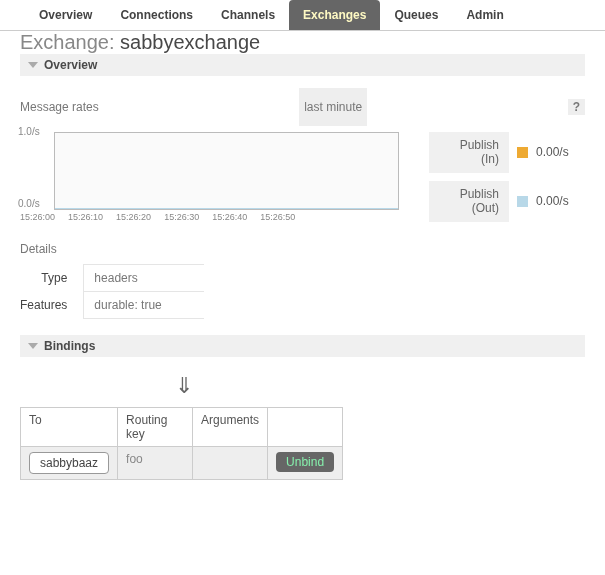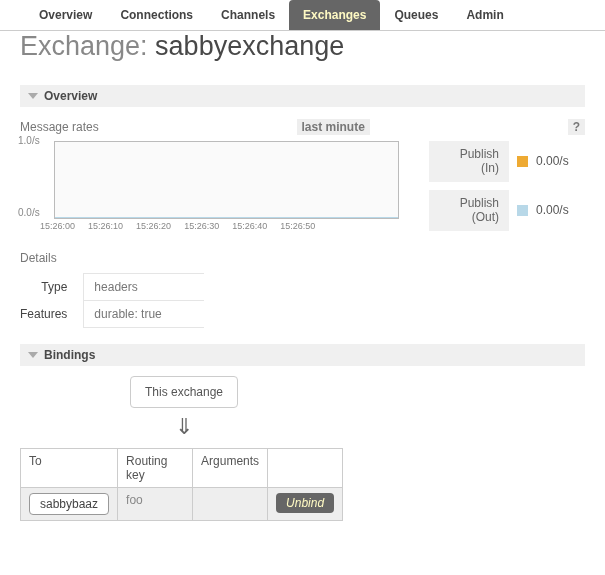--- a/index.html
+++ b/index.html
@@ -1,35 +1,35 @@
 <!DOCTYPE html>
 <html><head>
 <meta charset="utf-8">
 <style>
 * { box-sizing: border-box; margin: 0; padding: 0; }
 body { font-family: Verdana, Geneva, sans-serif; font-size: 12px; color: #444; background: #fff; width: 605px; }
 .tabs { display: flex; border-bottom: 1px solid #ccc; padding-left: 25px; }
 .tab { padding: 8px 14px; font-weight: bold; color: #444; cursor: pointer; font-size: 12px; }
 .tab.active { background: #666; color: #fef9c3; border-radius: 4px 4px 0 0; }
 .content { padding: 0 20px 20px 20px; }
-h1 { font-size: 27px; font-weight: normal; color: #484848; margin: 0 0 23px 0; }
+h1 { font-size: 20px; font-weight: normal; color: #484848; margin: 0 0 0 0; }
 h1 .pre { color: #888; }
 .section-header { background: #f0f0f0; padding: 4px 8px; font-weight: bold; color: #4a4a4a; cursor: pointer; display: flex; align-items: center; gap: 6px; margin-bottom: 10px; }
 .chev { width: 0; height: 0; border-left: 5px solid transparent; border-right: 5px solid transparent; border-top: 6px solid #aaa; }
 .rates-row { display: flex; align-items: center; gap: 6px; margin: 12px 0 6px 0; color: #777; justify-content: space-between; }
-.lastmin { background: #eee; padding: 1px 5px; font-weight: bold; }
+.lastmin { background: #eee; padding: 12px 5px; }
 .help { background: #eee; padding: 1px 5px; font-weight: bold; cursor: pointer; }
 .chart-wrap { display: flex; gap: 30px; align-items: flex-start; margin-bottom: 20px; }
 .chart { position: relative; }
 .plot { width: 345px; height: 78px; border: 1px solid #bbb; background: #fafafa; margin-left: 34px; position: relative; }
 .plot-line { position: absolute; left: 0; right: 0; height: 1px; background: #b8d8e8; bottom: 0; }
 .yaxis { position: absolute; left: 0; top: 0; font-size: 10px; color: #888; }
 .ytop { position: absolute; left: -2px; top: -6px; }
 .ybot { position: absolute; left: -2px; top: 66px; }
-.xaxis { display: flex; margin-left: 20px; gap: 13px; font-size: 9px; color: #888; margin-top: 2px; }
+.xaxis { display: flex; gap: 13px; font-size: 9px; color: #888; margin-top: 2px; }
 .legend { display: flex; flex-direction: column; gap: 8px; }
 .legend-row { display: flex; align-items: center; gap: 8px; }
 .legend-label { background: #f0f0f0; padding: 6px 10px; width: 80px; text-align: right; color: #666; font-size: 12px; line-height: 1.2; }
 .swatch { width: 11px; height: 11px; }
 .swatch.orange { background: #eeaa33; }
 .swatch.blue { background: #b8d8e8; }
 .legend-val { color: #555; }
 .details-h { color: #777; margin: 8px 0; }
 .details-table { border-collapse: collapse; margin-bottom: 16px; }
 .details-table th { text-align: right; padding: 6px 16px 6px 0; font-weight: normal; color: #444; vertical-align: top; }
@@ -37,21 +37,21 @@
 .details-table tr:first-child td { border-top: 1px solid #e5e5e5; }
 .bindings-area { display: flex; flex-direction: column; align-items: flex-start; }
 .this-exchange { margin-left: 110px; }
 .this-box { border: 1px solid #ccc; background: #fff; border-radius: 4px; padding: 8px 14px; color: #555; font-size: 12px; }
 .arrow { margin: 6px 0 8px 155px; font-size: 22px; color: #666; }
 .bind-table { border-collapse: collapse; }
 .bind-table th, .bind-table td { border: 1px solid #ccc; padding: 5px 8px; font-size: 12px; text-align: left; vertical-align: top; }
 .bind-table th { background: #fff; font-weight: normal; color: #555; }
 .bind-table td { background: #eee; }
 .dest-btn { border: 1px solid #999; background: #fff; border-radius: 4px; padding: 3px 10px; color: #444; cursor: pointer; font-size: 12px; }
-.unbind-btn { background: #666; color: #fef9c3; border: none; border-radius: 4px; padding: 3px 10px; cursor: pointer; font-size: 12px; font-style: italic; }
+.unbind-btn { background: #666; color: #86efac; border: none; border-radius: 4px; padding: 3px 10px; cursor: pointer; font-size: 12px; }
 .rk-cell { color: #888; font-size: 11px; width: 75px;}
 .args-cell { width: 70px; }
 .unbind-cell { width: 62px; text-align: center;}
 </style>
 </head>
 <body>
 
 <div class="tabs">
   <div class="tab">Overview</div>
   <div class="tab">Connections</div>
@@ -123,23 +123,20 @@
     </tr>
   </tbody>
     </table>
 
   <div class="section-header">
     <span class="chev"></span>
     <span>Bindings</span>
   </div>
 
   <div class="bindings-area">
-    <div class="this-exchange">
-      <div class="this-box">This exchange</div>
-    </div>
     <div class="arrow">⇓</div>
 
     <table class="bind-table">
       <tbody>
           <tr>
         <th>To</th>
         <th>Routing key</th>
         <th>Arguments</th>
         <th></th>
       </tr>

